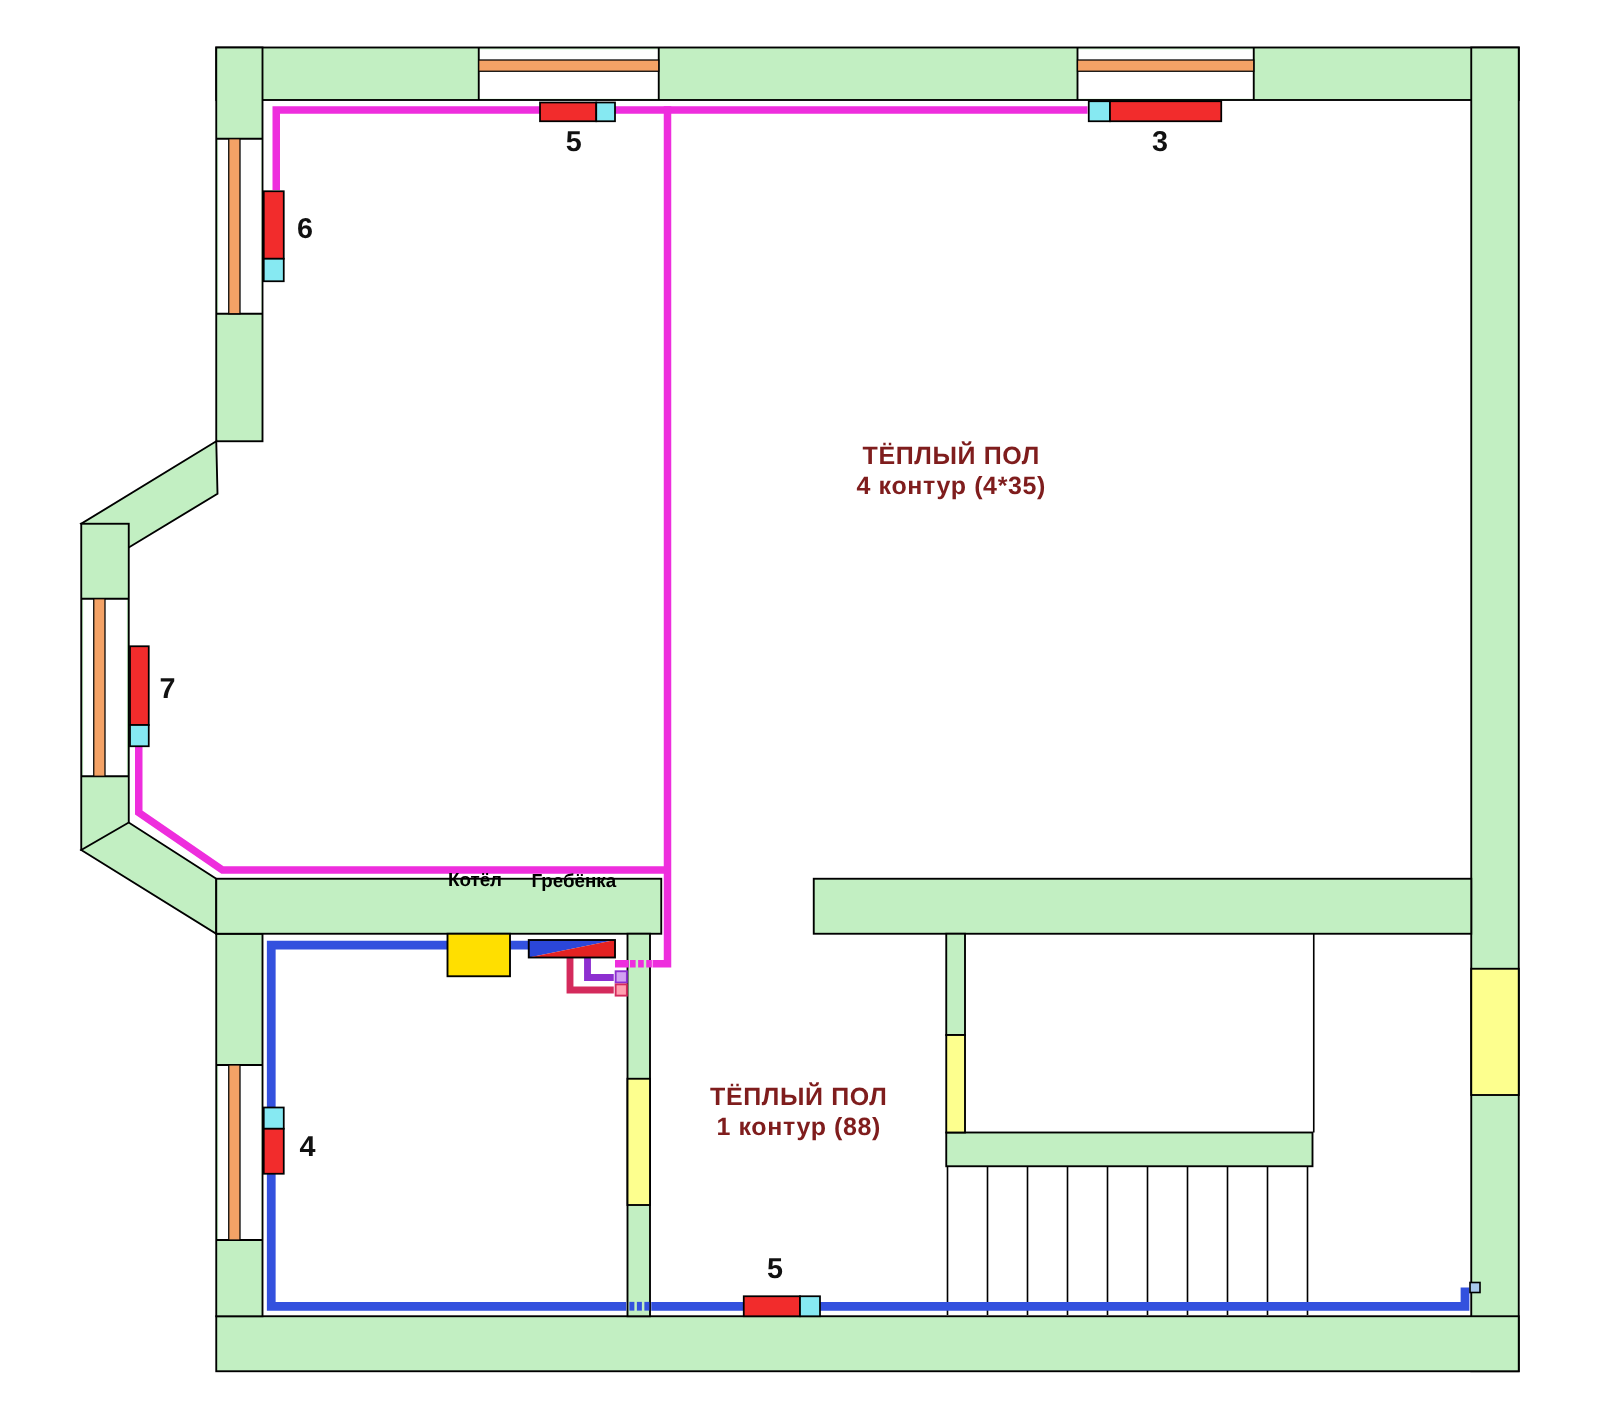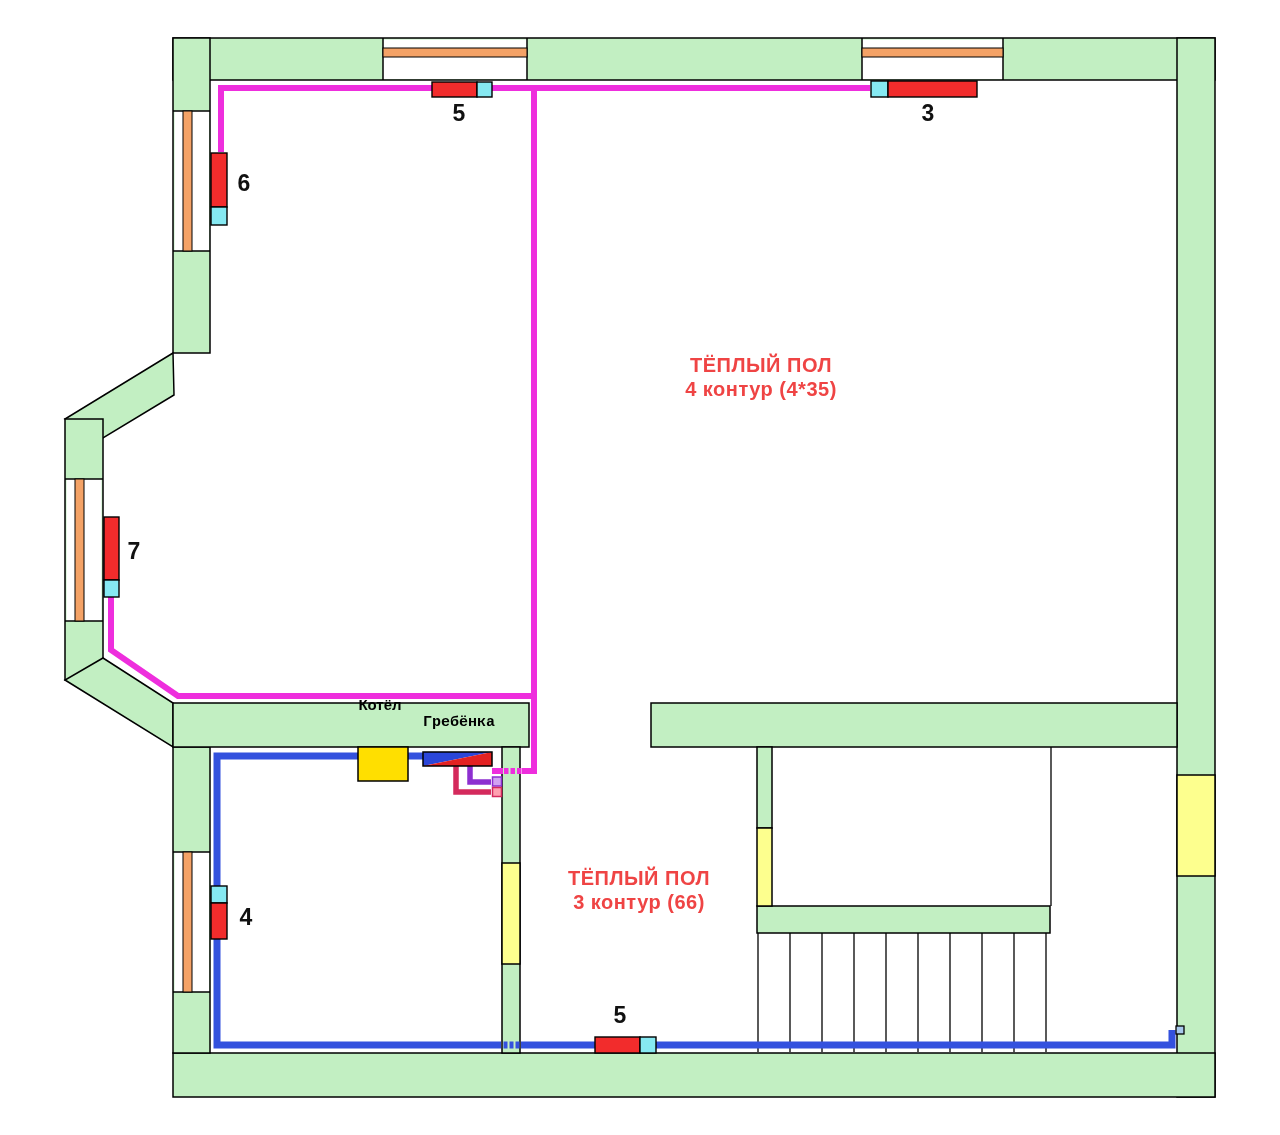--- a/index.html
+++ b/index.html
@@ -7,21 +7,21 @@
     position:relative;
     width:1280px;height:1135px;
     background:#ffffff;
     font-family:"Liberation Sans", sans-serif;
     overflow:hidden;
   }
   #plan-svg{position:absolute;left:0;top:0;}
   .txt{position:absolute;transform:translate(-50%,-50%);white-space:nowrap;}
   .lbl-equip{font-size:15px;font-weight:bold;color:#000;}
   .lbl-num{font-size:23px;font-weight:600;color:#111;}
-  .lbl-room{font-size:20px;font-weight:bold;color:#ef4444;text-align:center;line-height:24px;letter-spacing:.5px;}
+  .lbl-room{font-size:20px;font-weight:bold;color:#7f1d1d;text-align:center;line-height:24px;letter-spacing:.5px;}
 </style>
 </head>
 <body>
 
 <div id="stage">
 
   <svg id="plan-svg" width="1280" height="1135" viewBox="0 0 1280 1135">
 
     <g fill="#c2efc2" stroke="#000" stroke-width="1.5">
       <rect x="173" y="38" width="1042" height="42"></rect>
@@ -139,37 +139,37 @@
       <rect x="211" y="886" width="16" height="17" fill="#86e9f2"></rect>
       <rect x="211" y="903" width="16" height="36" fill="#f22c2c"></rect>
 
       <rect x="595" y="1037" width="45" height="16" fill="#f22c2c"></rect>
       <rect x="640" y="1037" width="16" height="16" fill="#86e9f2"></rect>
     </g>
   </svg>
 
   <div class="txt lbl-equip" style="left:380px;top:704px;">Котёл</div>
 
-  <div class="txt lbl-equip" style="left:459px;top:722px;font-family:Liberation Mono, monospace;">Гребёнка</div>
+  <div class="txt lbl-equip" style="left:459px;top:705px;">Гребёнка</div>
 
   <div class="txt lbl-num" style="left:459px;top:113px;">5</div>
 
   <div class="txt lbl-num" style="left:928px;top:113px;">3</div>
 
   <div class="txt lbl-num" style="left:244px;top:183px;">6</div>
 
   <div class="txt lbl-num" style="left:134px;top:551px;">7</div>
 
   <div class="txt lbl-num" style="left:246px;top:917px;">4</div>
 
   <div class="txt lbl-num" style="left:620px;top:1015px;">5</div>
 
   <div class="txt lbl-room" style="left:761px;top:377px;">
     <div>ТЁПЛЫЙ ПОЛ</div>
     <div>4 контур (4*35)</div>
   </div>
 
   <div class="txt lbl-room" style="left:639px;top:890px;">
     <div>ТЁПЛЫЙ ПОЛ</div>
-    <div>3 контур (66)</div>
+    <div>1 контур (88)</div>
   </div>
 
 </div>
 
 </body></html>

